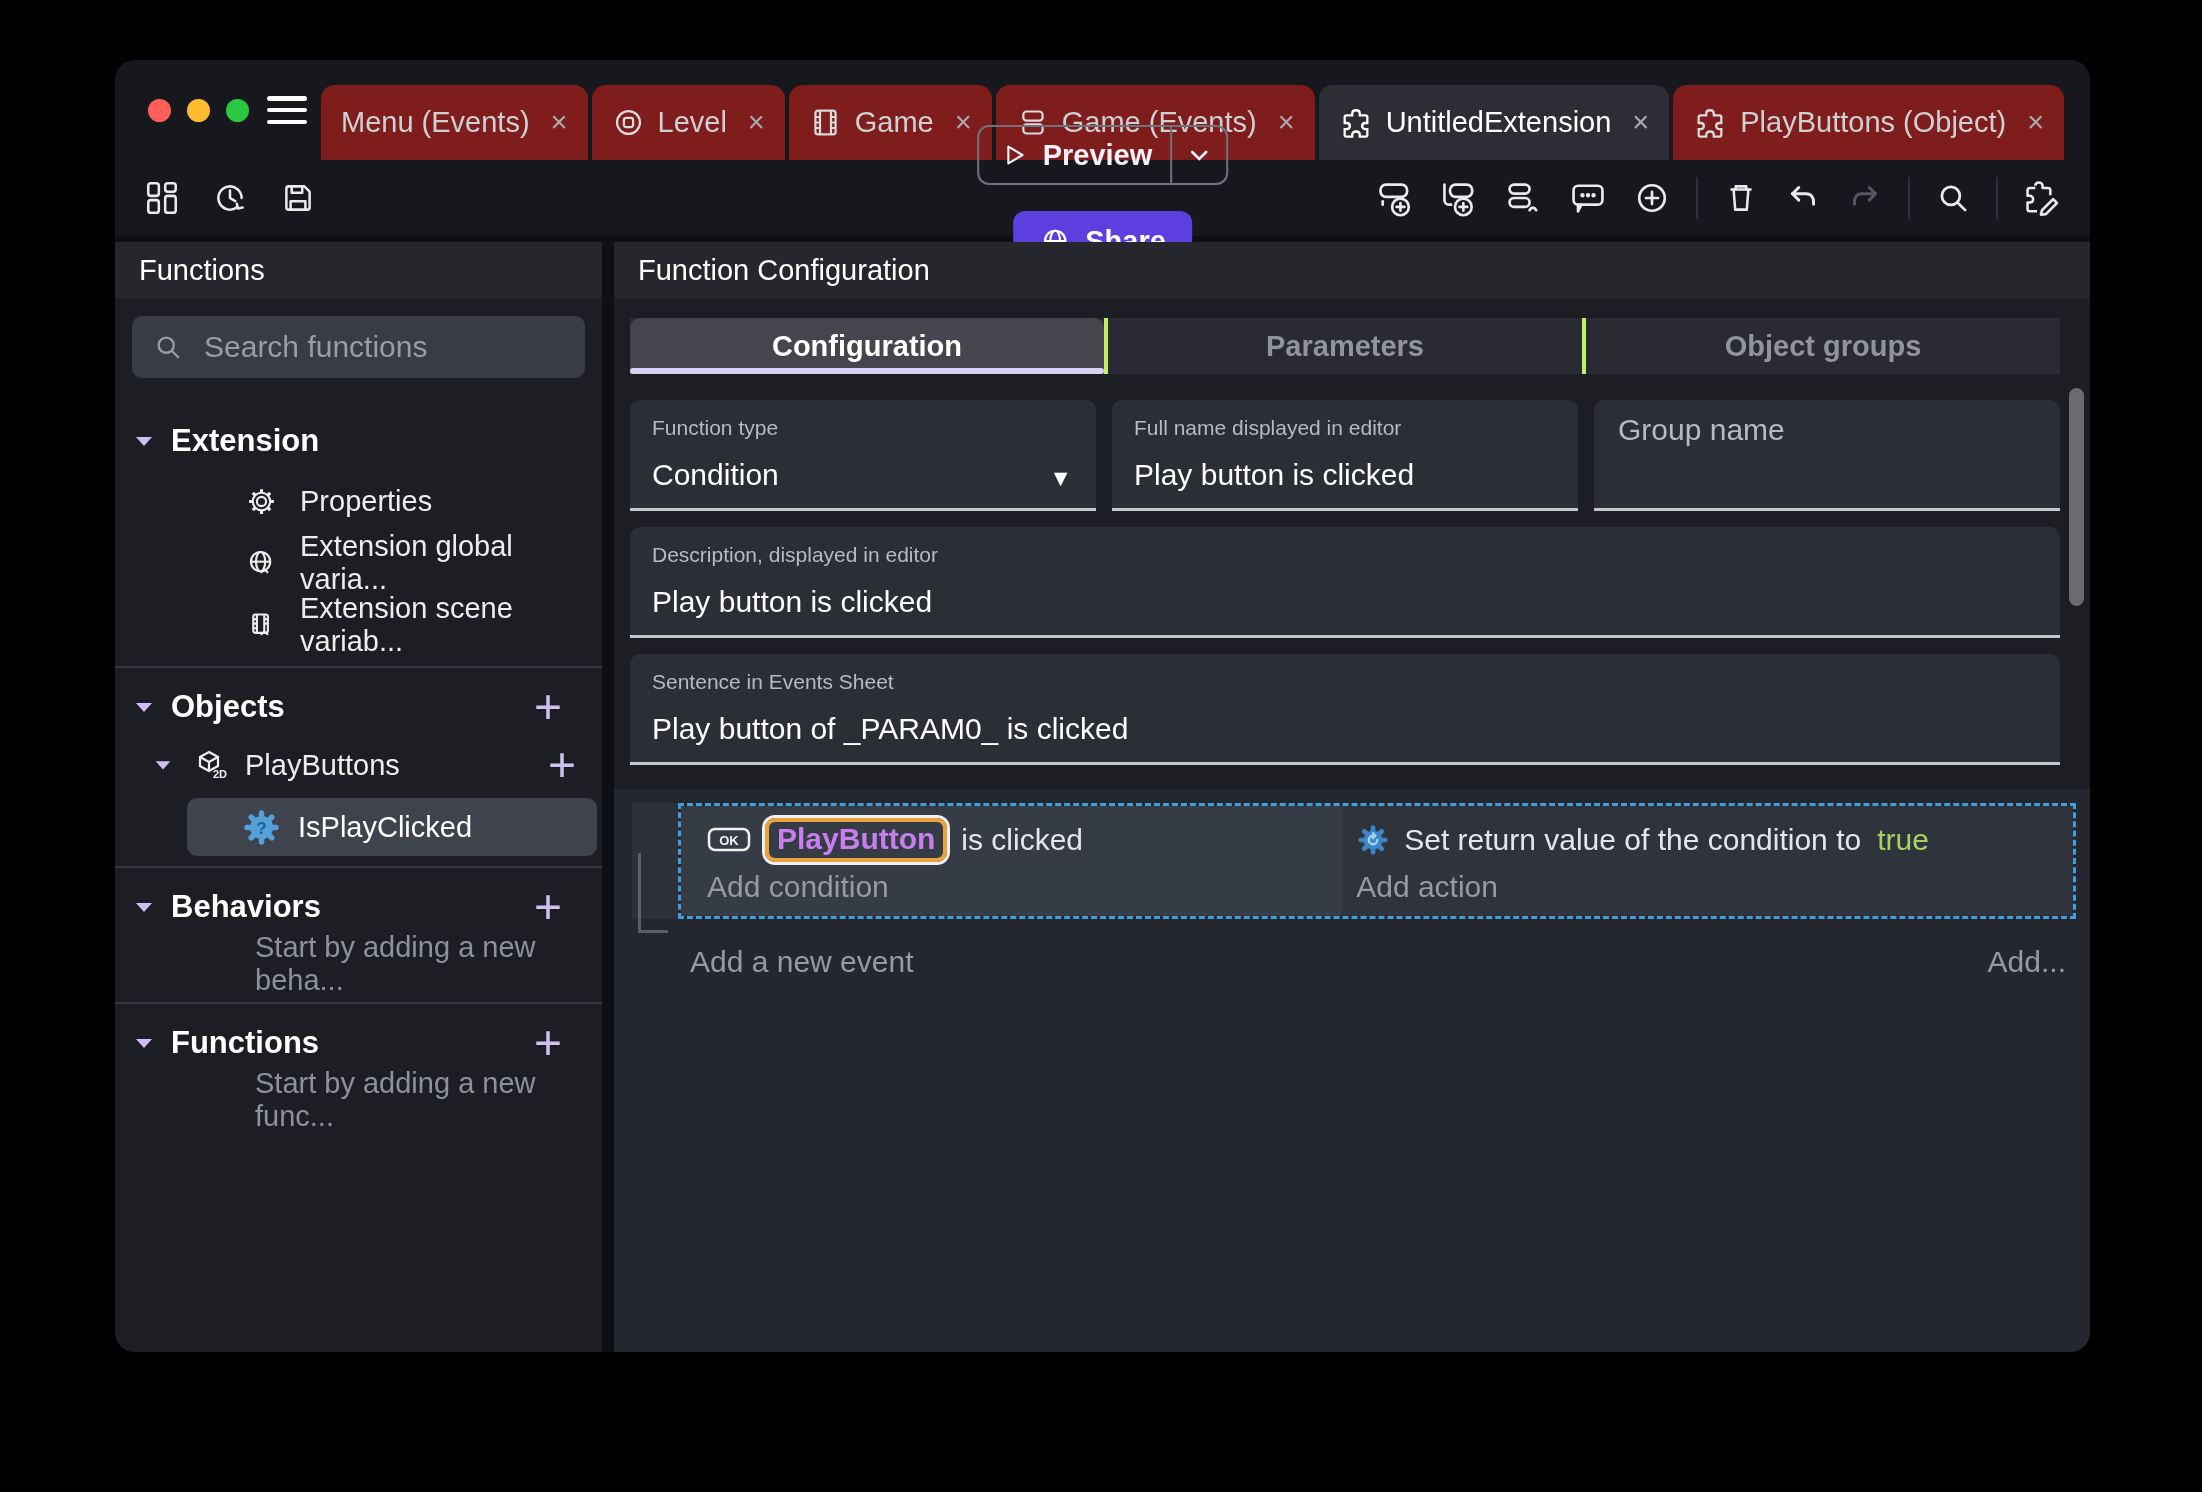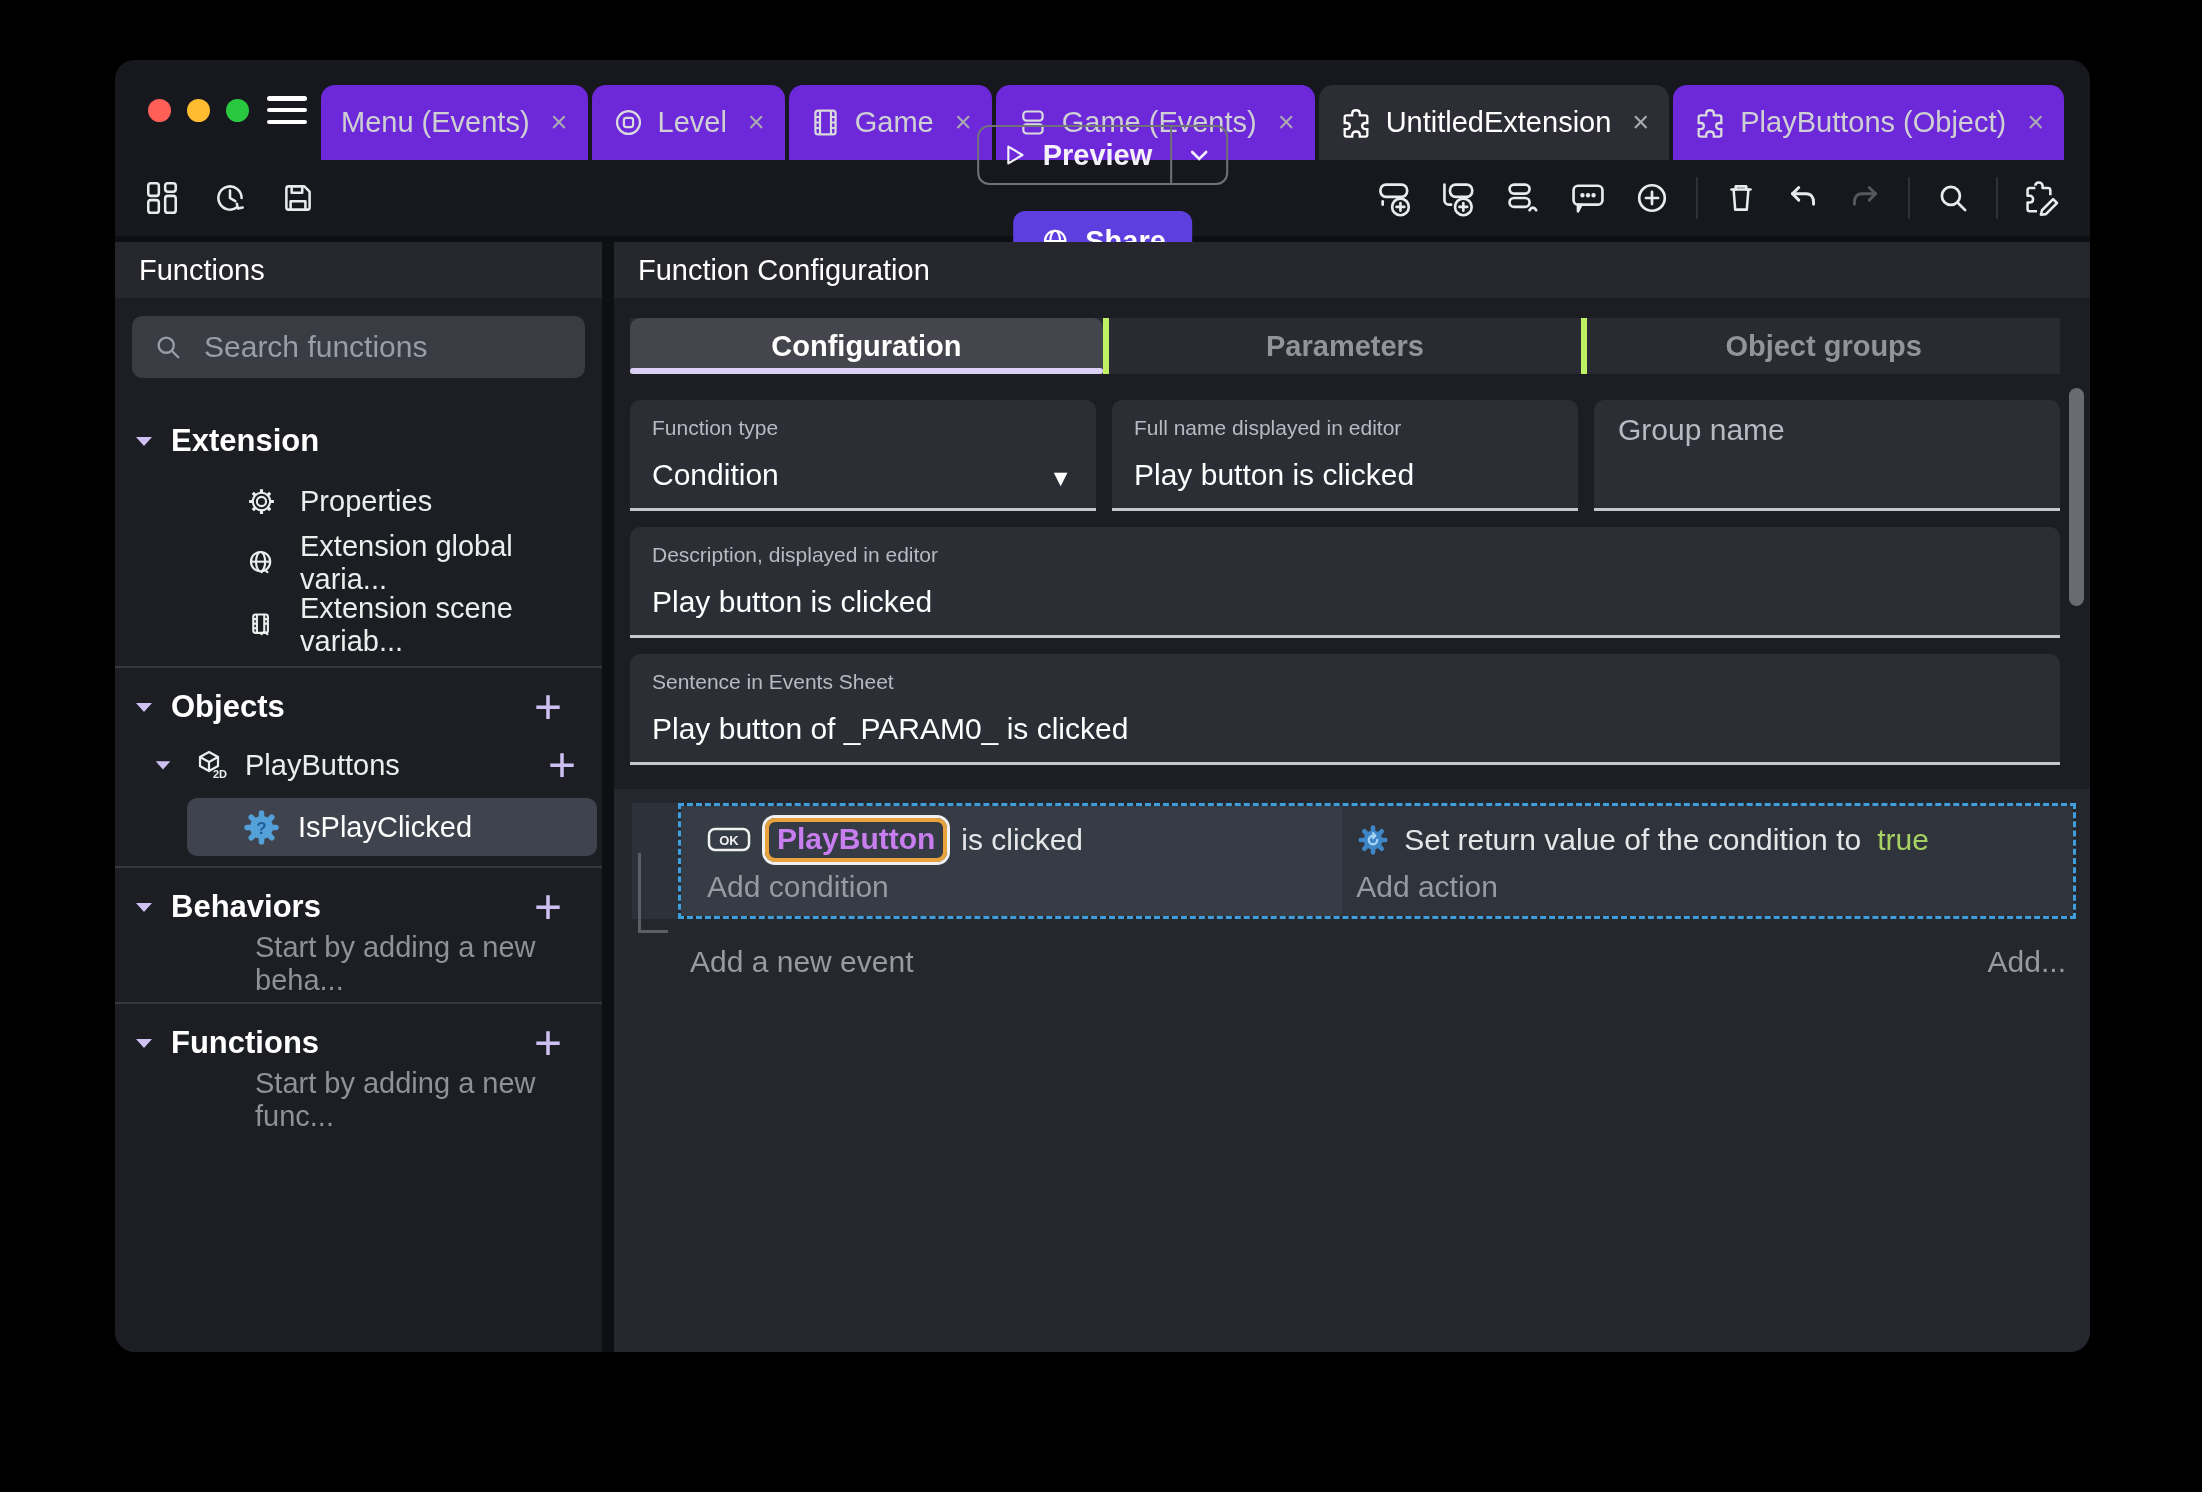--- a/index.html
+++ b/index.html
@@ -11,21 +11,21 @@
           background:#17181d;border-radius:20px;overflow:hidden;color:#e9eaec;font-size:29px;}
 
   
   .tabbar{height:100px;display:flex;align-items:flex-end;padding-left:33px;background:#17181d;}
   .controls{display:flex;gap:16px;align-items:center;align-self:center;margin-right:10px;}
   .ctl{width:23px;height:23px;border-radius:50%;}
   .ctl.red{background:#ff5f57}.ctl.yellow{background:#febc2e}.ctl.green{background:#28c840}
   .hamburger{align-self:center;width:40px;height:28px;display:flex;flex-direction:column;
              justify-content:space-between;margin:0 14px 0 8px;cursor:pointer;}
   .hamburger i{display:block;height:4.5px;background:#fff;border-radius:3px;}
-  .tab{height:75px;display:flex;align-items:center;gap:13px;padding:0 20px;background:#6d28d9;
+  .tab{height:75px;display:flex;align-items:center;gap:13px;padding:0 20px;background:#7f1d1d;
        border-radius:14px 14px 0 0;margin-right:4px;color:#cfd0d3;white-space:nowrap;}
   .tab.active{background:#2d2e35;color:#fff;}
   .tab .close{color:#a9abb0;font-size:29px;margin-left:8px;}
   .tab svg{flex:none;}
 
   
   .toolbar{height:76px;display:flex;align-items:center;padding:0 28px;position:relative;background:#17181d;}
   .tl{display:flex;gap:30px;align-items:center;}
   .tc{position:absolute;left:50%;transform:translateX(-50%);display:flex;gap:26px;align-items:center;flex-direction:column;}
   .tr{margin-left:auto;display:flex;gap:24px;align-items:center;}
@@ -63,21 +63,21 @@
            display:flex;align-items:center;gap:18px;padding-left:56px;color:#fff;cursor:pointer;}
   .divider{height:2px;background:#36383f;margin:10px 0;}
   .empty{height:56px;display:flex;align-items:center;padding-left:140px;color:#8e9197;}
 
   
   .main{flex:1;display:flex;flex-direction:column;position:relative;}
   .config{background:#1c1e24;padding:20px 30px 24px 16px;flex:none;}
   .tabs-row{display:flex;height:56px;background:#2a2b32;}
   .seg{flex:1;display:flex;align-items:center;justify-content:center;font-weight:bold;
        color:#92949b;position:relative;cursor:pointer;}
-  .seg + .seg{border-left:6px solid #bef264;}
+  .seg + .seg{border-left:4px solid #bef264;}
   .seg.active{background:#45464d;color:#fff;border-radius:10px 10px 0 0;}
   .underline{position:absolute;left:0;right:0;bottom:0;height:6px;background:#dbd0f6;border-radius:3px;}
   .fields{display:flex;gap:16px;margin-top:26px;}
   .field{background:#2c2e36;border-radius:10px 10px 0 0;border-bottom:3px solid #c6c7ca;
          padding:16px 22px;min-height:102px;}
   .f3{flex:1;}
   .ffull{margin-top:16px;}
   .flabel{font-size:21px;color:#b7bac1;}
   .fvalue{margin-top:18px;font-size:30px;color:#fff;display:flex;align-items:flex-end;gap:32px;}
   .fcaret{margin-left:auto;color:#fff;font-size:23px;padding-right:2px;}

